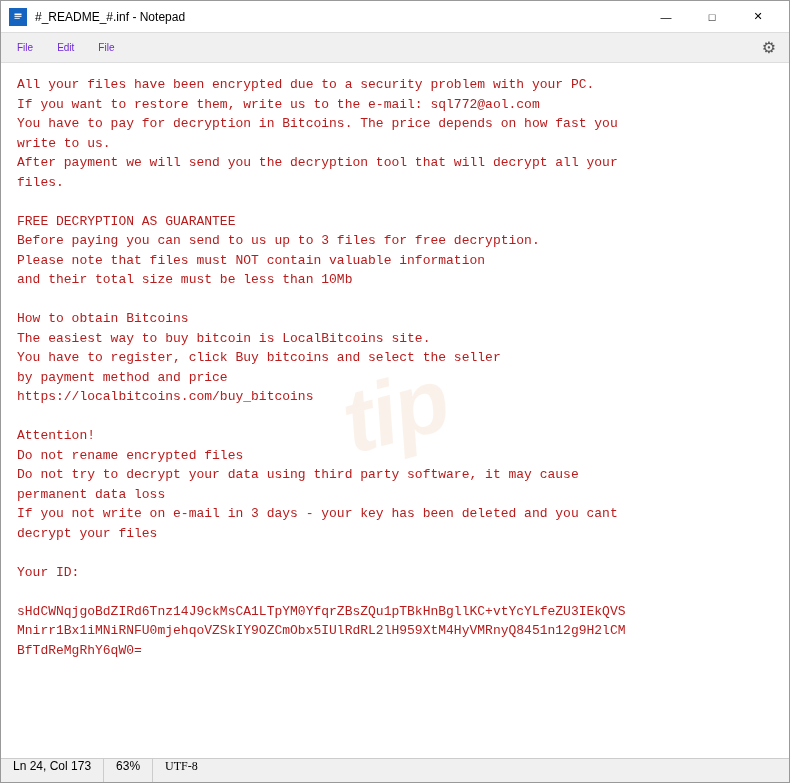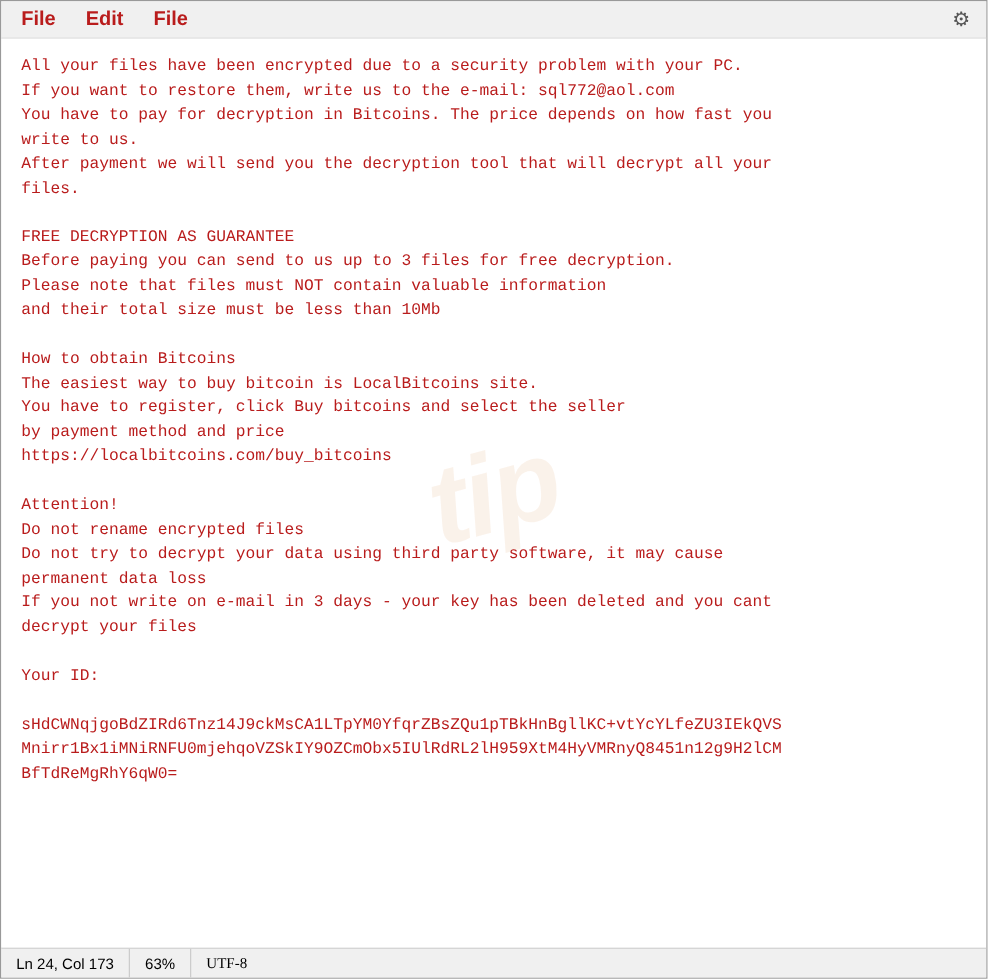--- a/index.html
+++ b/index.html
@@ -83,25 +83,24 @@
       height: 30px;
       display: flex;
       align-items: center;
       padding: 0 4px;
       border-bottom: 1px solid #ddd;
       flex-shrink: 0;
     }
 
     .menu-item {
       padding: 4px 12px;
-      font-size: 16px;
-      color: #b91c1c;
+      font-size: 10px;
+      color: #6d28d9;
       cursor: pointer;
       border-radius: 3px;
-      font-weight: bold;
     }
 
     .menu-bar-right {
       margin-left: auto;
       margin-right: 4px;
     }
 
     .settings-icon {
       width: 24px;
       height: 24px;
@@ -166,33 +165,49 @@
       font-size: 12px;
       color: #000;
       font-family: 'Segoe UI', sans-serif;
     }
 
     .status-section {
       padding: 0 12px;
       border-right: 1px solid #ccc;
       height: 100%;
       display: flex;
-      align-items: center;
+      align-items: flex-start;
     }
 
     .status-section:last-child {
       border-right: none;
       font-family: Liberation Serif, serif;
     }
   </style>
 </head>
 <body>
 
 <div class="window">
 
+  <div class="title-bar">
+    <div class="title-bar-icon">
+      <svg viewBox="0 0 16 16" fill="white">
+        <rect x="2" y="2" width="12" height="12" fill="#1565c0"></rect>
+        <rect x="4" y="4" width="8" height="2" fill="white"></rect>
+        <rect x="4" y="7" width="8" height="1" fill="white"></rect>
+        <rect x="4" y="9" width="6" height="1" fill="white"></rect>
+      </svg>
+    </div>
+    <span class="title-bar-text">#_README_#.inf - Notepad</span>
+    <div class="title-bar-controls">
+      <button class="title-bar-btn">—</button>
+      <button class="title-bar-btn">□</button>
+      <button class="title-bar-btn close">✕</button>
+    </div>
+  </div>
 
   <div class="menu-bar">
     <span class="menu-item">File</span>
     <span class="menu-item">Edit</span>
     <span class="menu-item">File</span>
     <div class="menu-bar-right">
       <div class="settings-icon">⚙</div>
     </div>
   </div>
 

